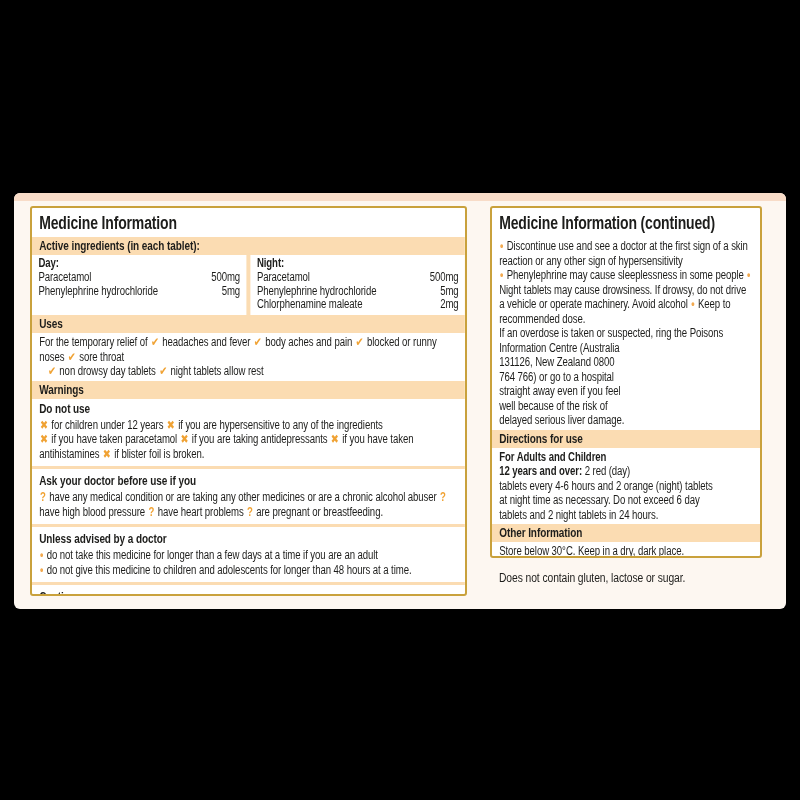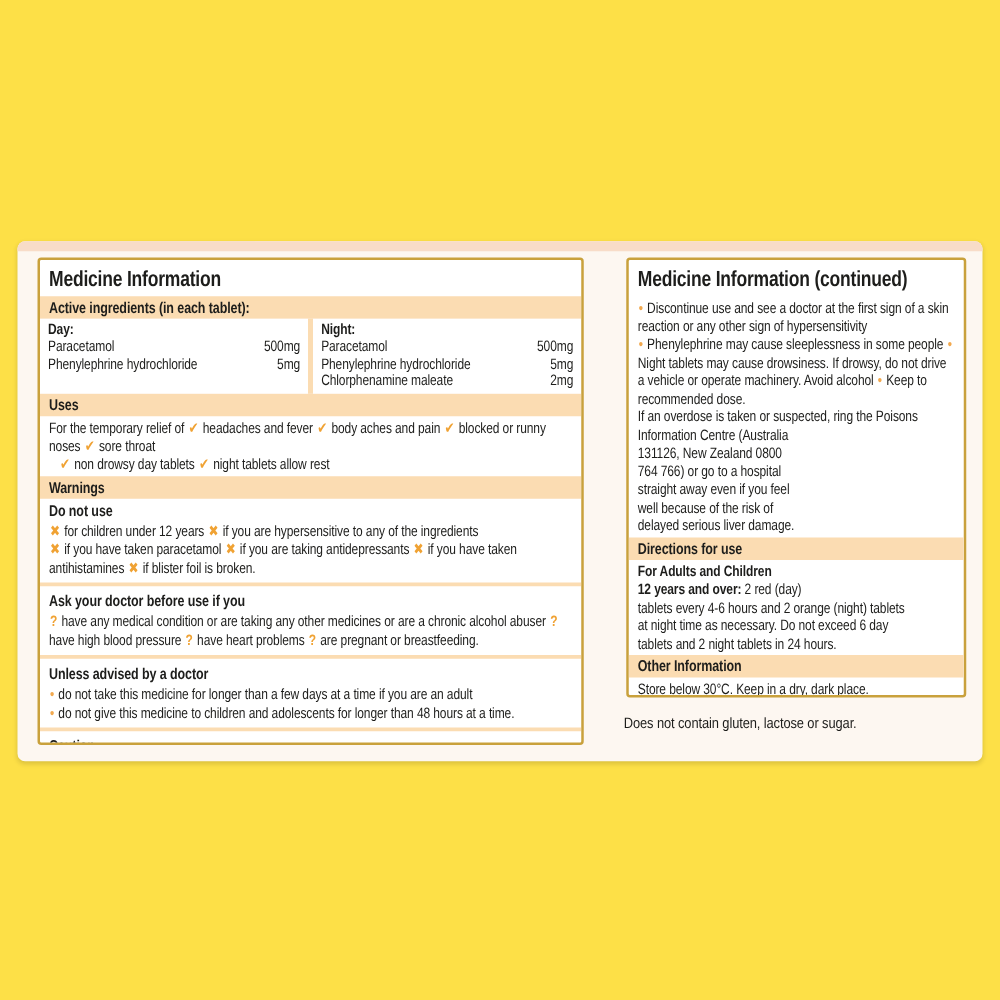--- a/index.html
+++ b/index.html
@@ -2,29 +2,29 @@
 <html style="--card_bg: #fdf7f1; --stripe: #f8dcc8; --panel_border: #c9a13c; --bar_bg: #fbdcb2; --accent: #f0a233; --dot: #f2a94f; --text: #1d1d1b;"><head>
 <meta charset="utf-8">
 <style>
   :root{
     --card_bg:#fdf7f1; --stripe:#f8dcc8; --panel_border:#c9a13c;
     --bar_bg:#fbdcb2; --accent:#f0a233; --dot:#f2a94f; --text:#1d1d1b;
   }
   *{margin:0;padding:0;box-sizing:border-box;}
   html,body{width:800px;height:800px;background:#ffffff;
     font-family:"Liberation Sans","DejaVu Sans",sans-serif;color:var(--text);}
-  .page{position:relative;width:800px;height:800px;background:#fde047;overflow:hidden;}
+  .page{position:relative;width:800px;height:800px;background:#000000;overflow:hidden;}
   .card{position:absolute;left:14px;top:193px;width:772px;height:416px;
     background:var(--card_bg);border-radius:6px;box-shadow:0 2px 4px rgba(0,0,0,.14);}
   .stripe{position:absolute;left:0;top:0;width:100%;height:8px;background:var(--stripe);
     border-radius:6px 6px 0 0;}
   .panel{position:absolute;background:#ffffff;border:2px solid var(--panel_border);
     border-radius:3px;overflow:hidden;}
   .panel-left{left:16px;top:13px;width:437px;height:390px;}
-  .panel-right{left:487px;top:13px;width:272px;height:352px;}
+  .panel-right{left:476px;top:13px;width:272px;height:352px;}
   .squeeze{width:125%;transform:scaleX(.8);transform-origin:0 0;}
   .ptitle{font-size:17.5px;font-weight:bold;letter-spacing:-.2px;padding:5px 9px 3px;}
   .bar{background:var(--bar_bg);font-weight:bold;font-size:12.5px;line-height:14px;
     padding:2px 9px;letter-spacing:-.1px;}
   .subhead{font-weight:bold;font-size:12.5px;line-height:14px;padding:3px 9px 0;letter-spacing:-.1px;}
   .body{font-size:12px;line-height:14.5px;letter-spacing:-.1px;padding:2px 9px;}
   .divider{height:3px;background:var(--bar_bg);margin:3px 0 2px;}
   .ingredients{display:flex;background:var(--bar_bg);column-gap:5px;}
   .ing-col{background:#ffffff;width:50%;padding:2px 8px 3px;font-size:12px;line-height:13.8px;letter-spacing:-.1px;}
   .ing-label{font-weight:bold;}

